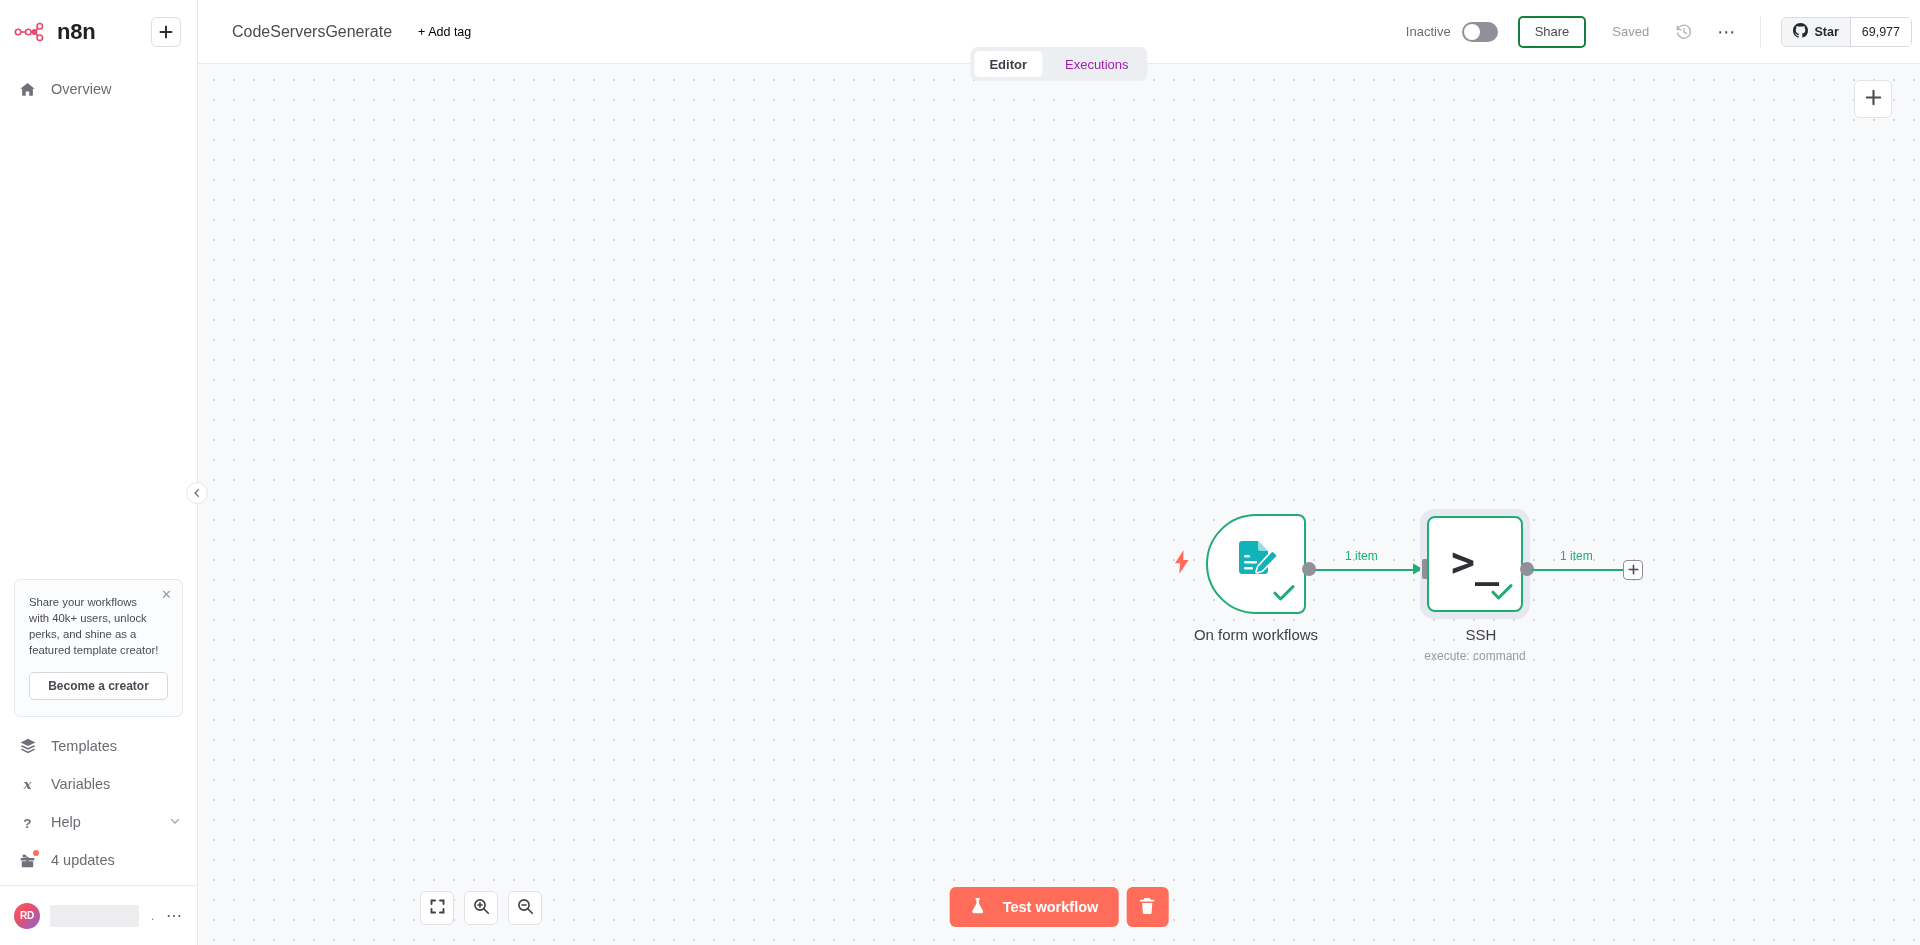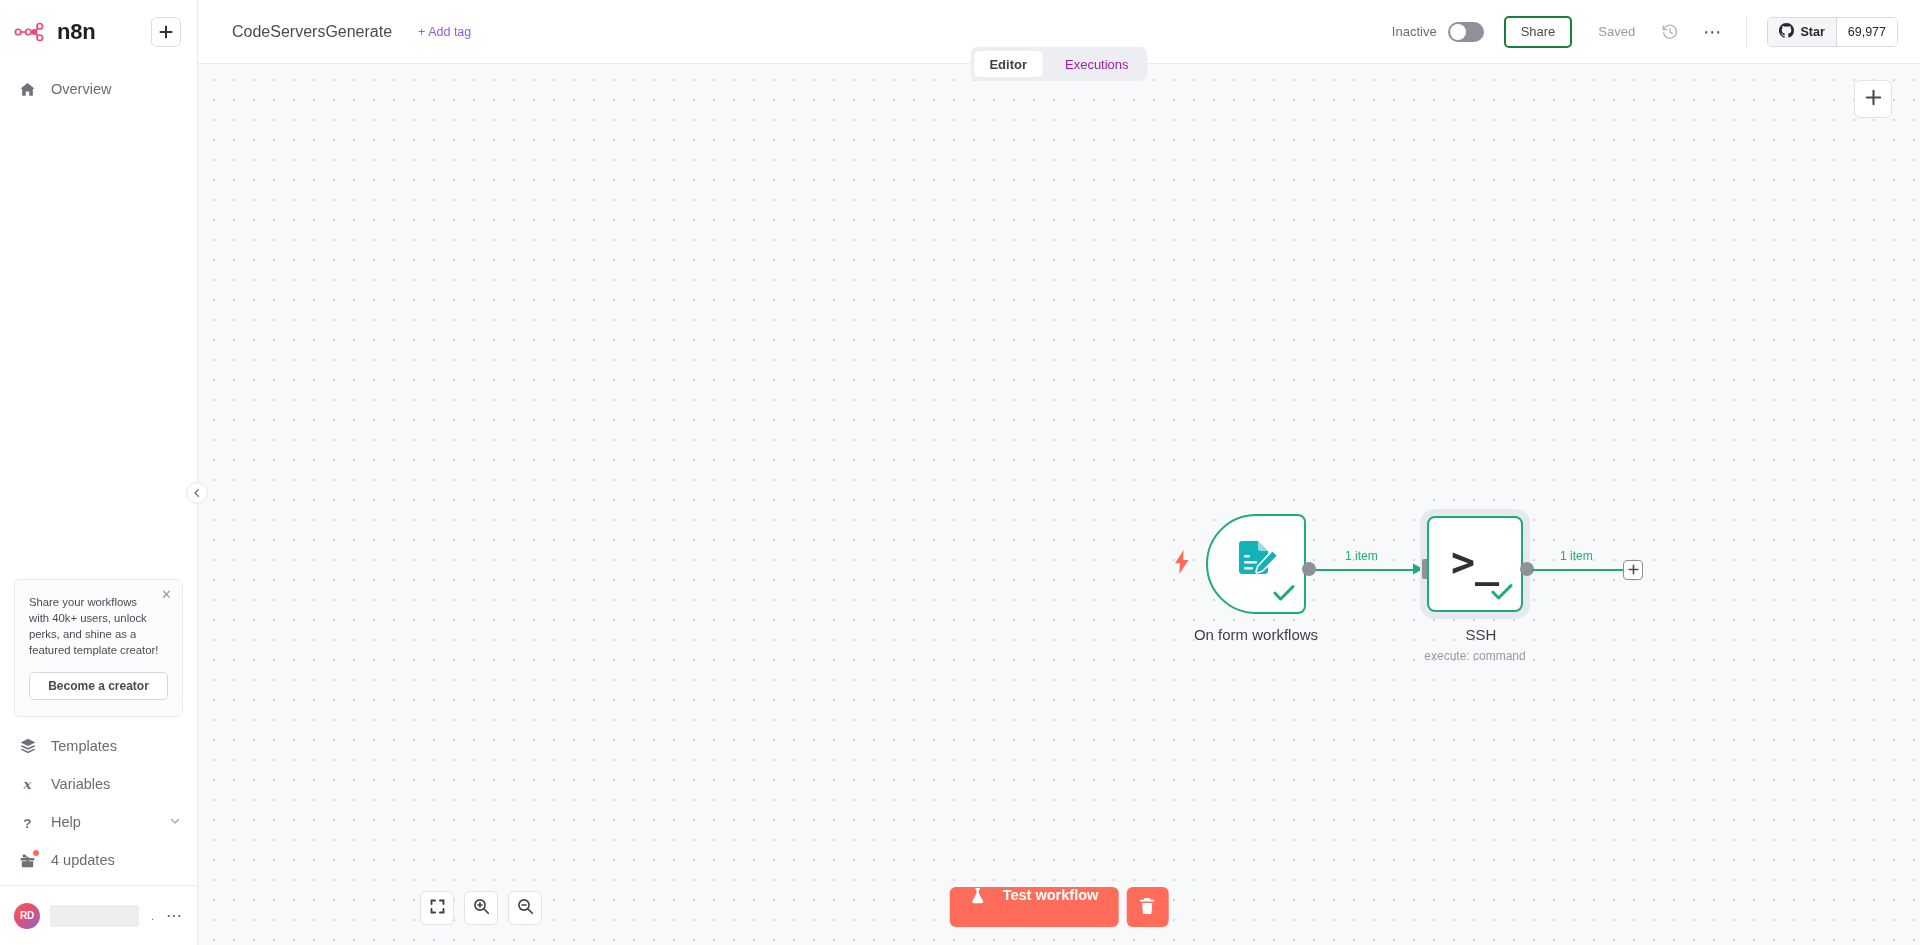--- a/index.html
+++ b/index.html
@@ -109,22 +109,22 @@
 
   
   .main { position: relative; flex: 1 1 auto; height: 945px; background: #ffffff; }
 
   .topbar {
     position: absolute; left: 0; top: 0; right: 0; height: 64px;
     background: #ffffff; border-bottom: 1px solid #ebebee;
     display: flex; align-items: center; z-index: 25;
   }
   .wf-title { font-size: 16px; color: #4b4b51; margin-left: 34px; }
-  .add-tag { font-size: 12.5px; color: #8b5cf6; margin-left: 26px; cursor: pointer; }
-  .topbar-right { margin-left: auto; display: flex; align-items: center; padding-right: 22px; }
+  .add-tag { font-size: 12.5px; color: #000000; margin-left: 26px; cursor: pointer; }
+  .topbar-right { margin-left: auto; display: flex; align-items: center; padding-right: 8px; }
 
   .activation { display: flex; align-items: center; gap: 11px; margin-right: 20px; }
   .activation-label { font-size: 13px; color: #6b6b73; }
   .toggle {
     width: 36px; height: 20px; border-radius: 10px; background: #909099;
     position: relative; cursor: pointer;
   }
   .toggle .knob {
     position: absolute; left: 2px; top: 2px; width: 16px; height: 16px;
     border-radius: 50%; background: #fff;
@@ -250,21 +250,21 @@
     background: #fff; display: flex; align-items: center; justify-content: center;
     cursor: pointer; color: #4b4b51;
   }
   .run-bar {
     position: absolute; left: 50%; transform: translateX(-50%); bottom: 18px;
     display: flex; gap: 8px; align-items: center;
   }
   .test-btn {
     height: 40px; padding: 0 20px; border: none; border-radius: 6px;
     background: #ff6d5a; color: #ffffff; font-size: 14.5px; font-weight: 700;
-    display: flex; align-items: flex-start; gap: 17px; cursor: pointer;
+    display: flex; align-items: center; gap: 17px; cursor: pointer;
     font-family: "Liberation Sans", sans-serif;
   }
   .del-btn {
     width: 42px; height: 40px; border: none; border-radius: 6px;
     background: #ff6d5a; display: flex; align-items: center; justify-content: center;
     cursor: pointer;
   }
 </style>
 </head>
 <body>

